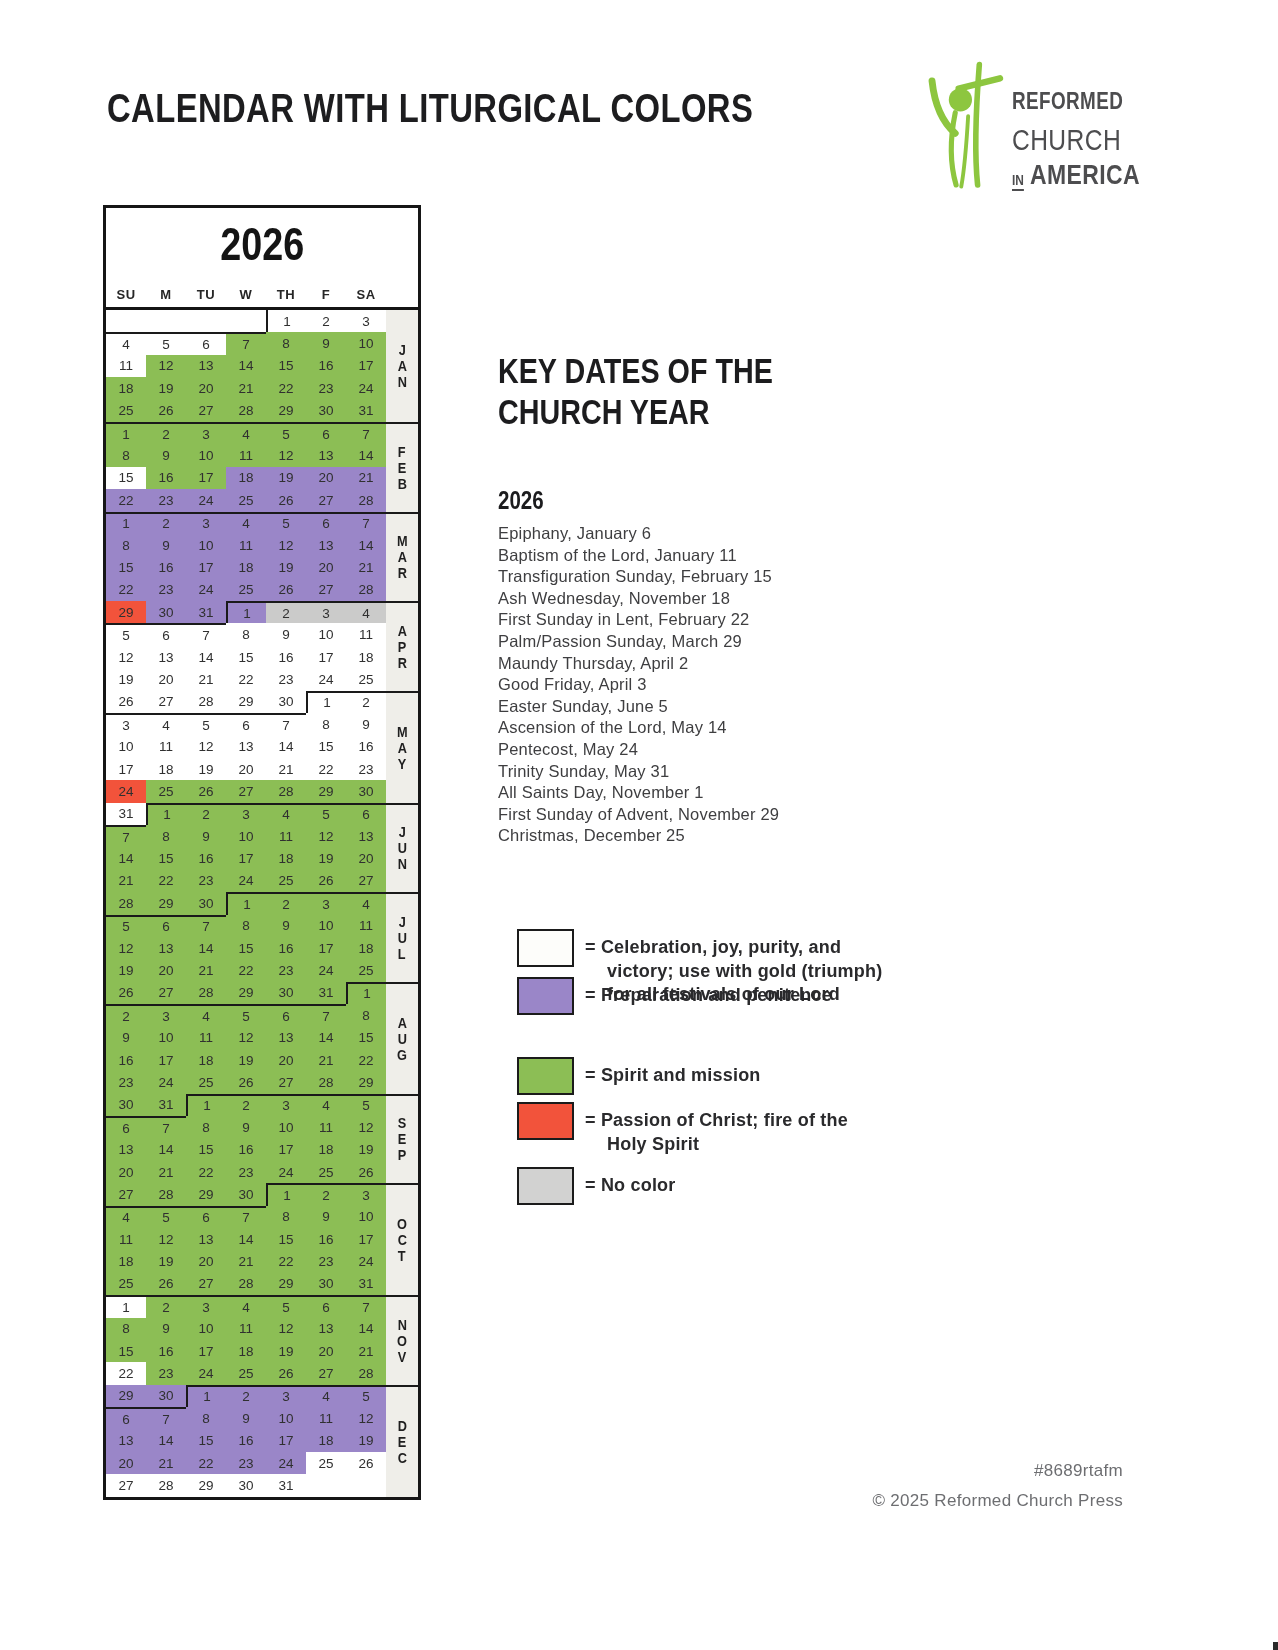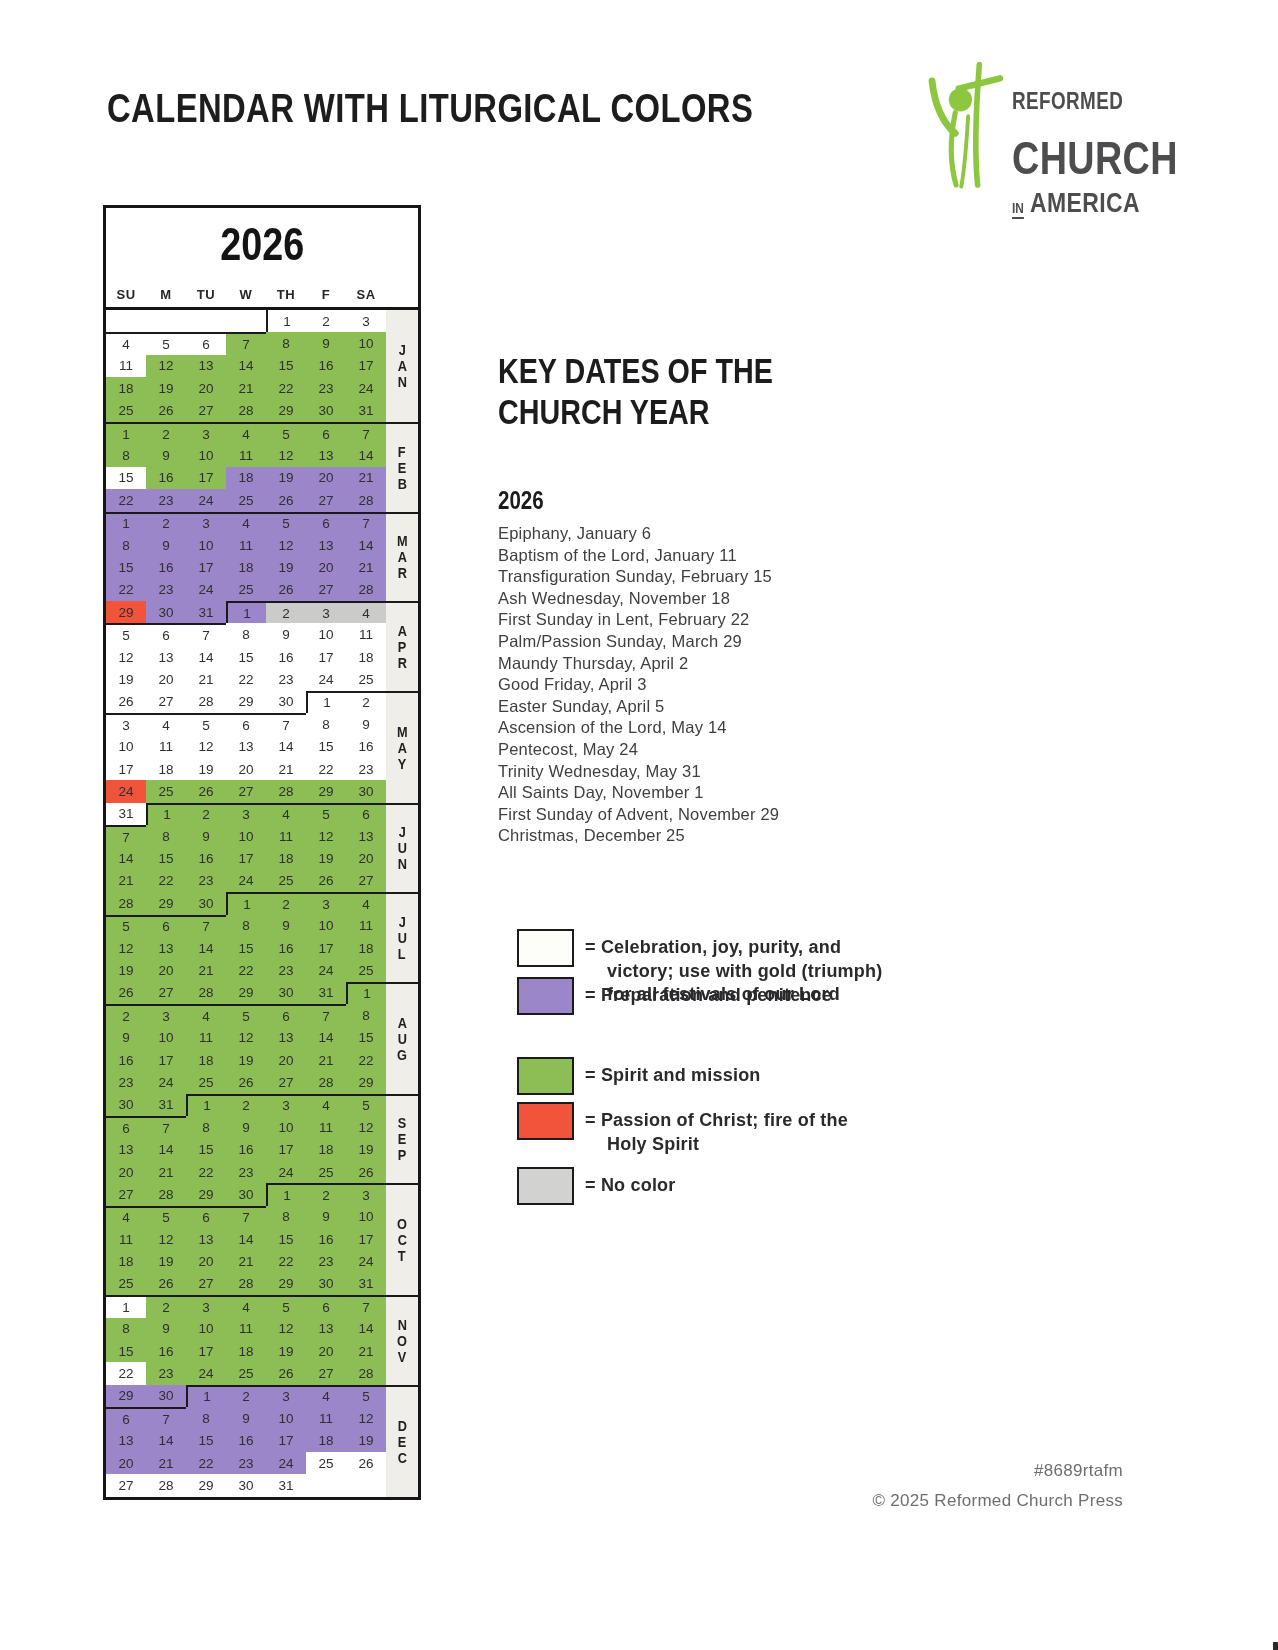--- a/index.html
+++ b/index.html
@@ -13,21 +13,21 @@
   
   .main-title {
     position:absolute; left:107px; top:86px;
     font-size:40px; font-weight:800; letter-spacing:0.5px; color:#1d1d1f;
   }
 
   
   .logo { position:absolute; left:926px; top:48px; display:flex; }
   .logo-text { padding-top:40px; color:#4d4d4f; }
   .logo-l1 { font-size:23px; font-weight:700; letter-spacing:0.5px; }
-  .logo-l2 { font-size:46px; font-weight:700; letter-spacing:0.5px; margin-top:16px; }
+  .logo-l2 { font-size:30px; font-weight:400; letter-spacing:0.5px; margin-top:8px; }
   .logo-l3 { display:flex; align-items:flex-end; margin-top:2px; }
   .logo-in { font-size:14px; font-weight:700; border-bottom:2px solid #4d4d4f; margin-right:4px; padding-bottom:1px; transform:scaleX(0.85); transform-origin:left bottom; display:inline-block;}
   .logo-am { font-size:28px; font-weight:800; letter-spacing:0.5px; }
 
   
   .cal-box {
     position:absolute; left:103px; top:205px;
     border:3px solid #161616; background:#ffffff; width:318px;
   }
   .cal-year { height:72px; display:flex; align-items:center; justify-content:center;
@@ -561,24 +561,24 @@
     </div>
     <div class="kd-list">
         <div class="kd-item">Epiphany, January 6</div>
         <div class="kd-item">Baptism of the Lord, January 11</div>
         <div class="kd-item">Transfiguration Sunday, February 15</div>
         <div class="kd-item">Ash Wednesday, November 18</div>
         <div class="kd-item">First Sunday in Lent, February 22</div>
         <div class="kd-item">Palm/Passion Sunday, March 29</div>
         <div class="kd-item">Maundy Thursday, April 2</div>
         <div class="kd-item">Good Friday, April 3</div>
-        <div class="kd-item">Easter Sunday, April 5</div>
+        <div class="kd-item">Easter Sunday, June 5</div>
         <div class="kd-item">Ascension of the Lord, May 14</div>
         <div class="kd-item">Pentecost, May 24</div>
-        <div class="kd-item">Trinity Wednesday, May 31</div>
+        <div class="kd-item">Trinity Sunday, May 31</div>
         <div class="kd-item">All Saints Day, November 1</div>
         <div class="kd-item">First Sunday of Advent, November 29</div>
         <div class="kd-item">Christmas, December 25</div>
       </div>
   </div>
 
   <div class="legend">
       <div class="legend-row">
         <div class="legend-swatch" style="background: rgb(253, 253, 250);"></div>
         <div class="legend-text">

